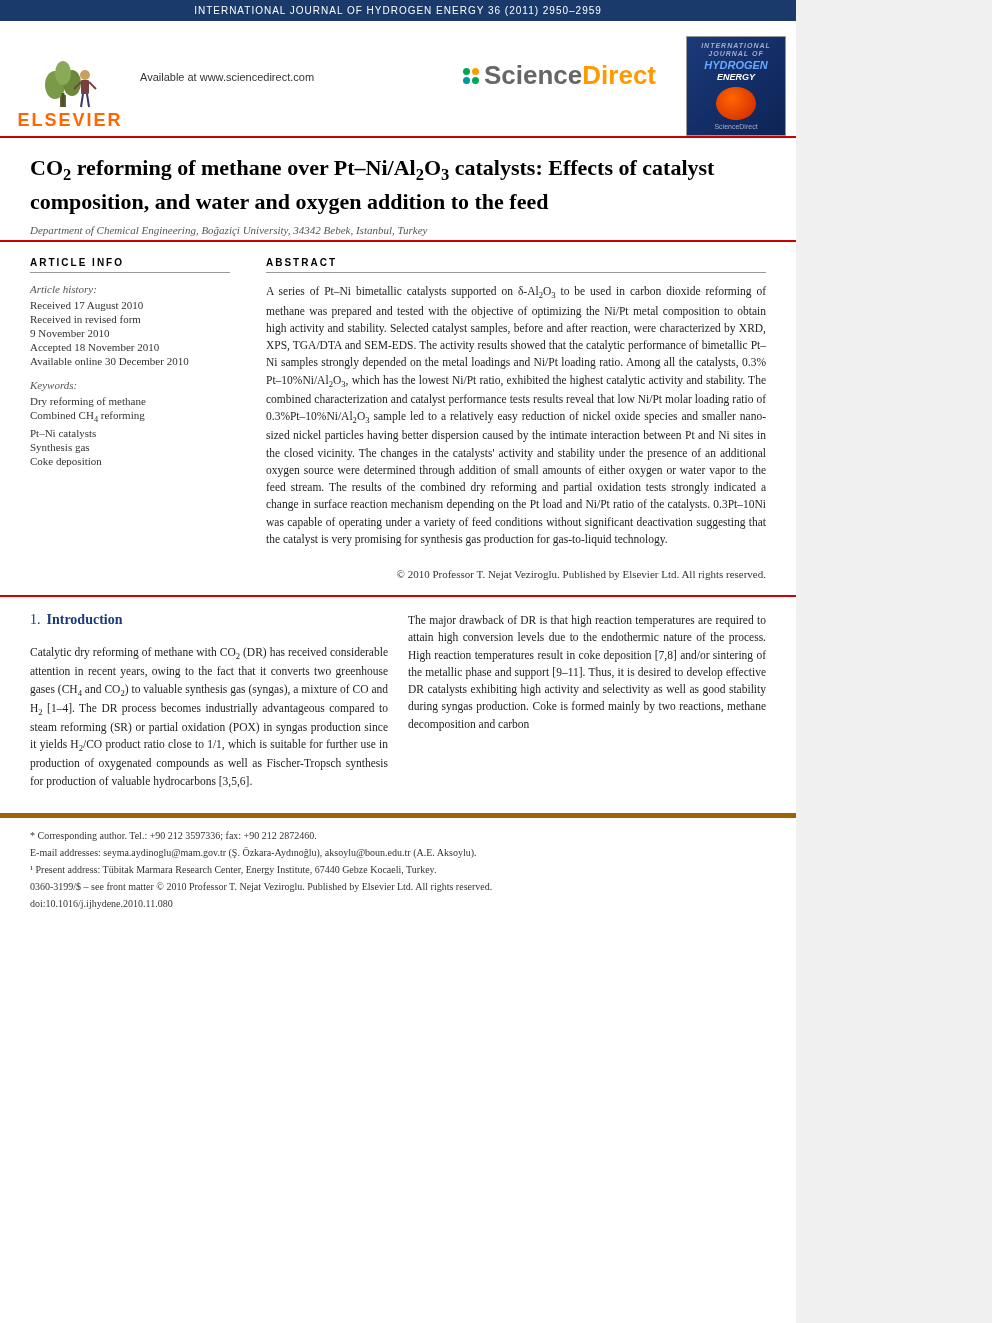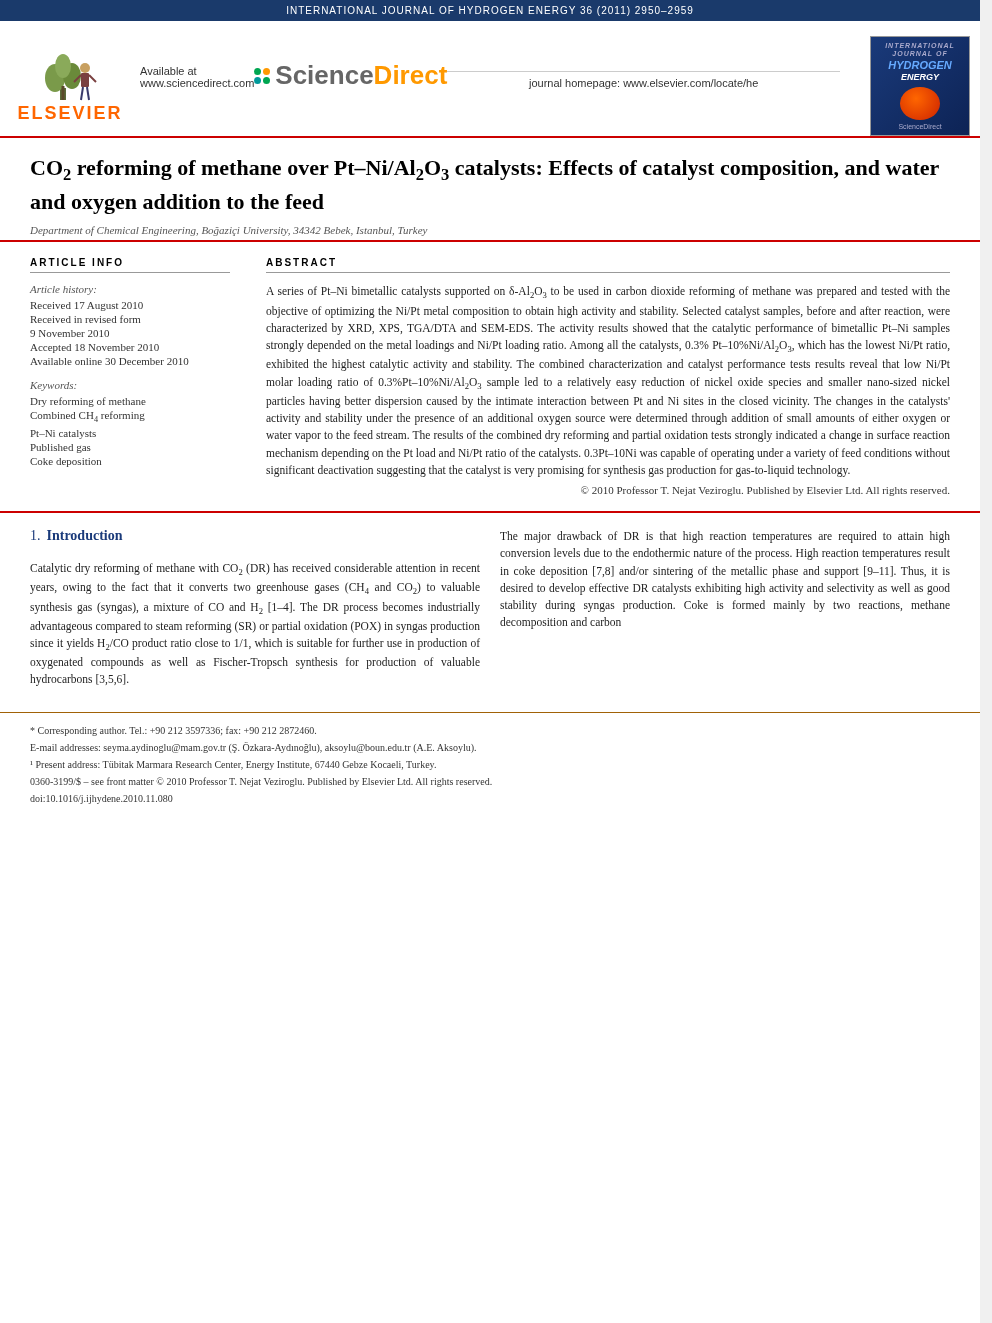--- a/index.html
+++ b/index.html
@@ -3,21 +3,21 @@
   <meta charset="utf-8">
   <style>
     * { margin: 0; padding: 0; box-sizing: border-box; }
     body {
       background: #f0f0f0;
       font-family: 'Times New Roman', Times, serif;
       width: 992px;
       min-height: 1323px;
     }
     .page {
-      width: 980px;
+      width: 796px;
       min-height: 1323px;
       background: #fff;
       position: relative;
     }
     
     .top-banner {
       background: #1a3a6b;
       color: #fff;
       text-align: center;
       font-size: 10px;
@@ -34,21 +34,21 @@
       padding: 10px 10px 0 10px;
       gap: 10px;
     }
     .header-left {
       width: 120px;
       flex-shrink: 0;
       display: flex;
       flex-direction: column;
       align-items: center;
       justify-content: flex-end;
-      padding-bottom: 12px;
+      padding-bottom: 5px;
     }
     .elsevier-logo {
       width: 110px;
       height: 80px;
       position: relative;
       display: flex;
       flex-direction: column;
       align-items: center;
       justify-content: flex-end;
     }
@@ -229,21 +229,21 @@
     }
     .abstract-text {
       font-size: 11.5px;
       line-height: 1.5;
       color: #222;
       text-align: justify;
     }
     .copyright-text {
       font-size: 11px;
       color: #333;
-      margin-top: 5px;
+      margin-top: 20px;
       text-align: right;
     }
     
     .body-content {
       padding: 15px 30px;
       display: flex;
       gap: 20px;
     }
     .body-left {
       flex: 1;
@@ -264,21 +264,21 @@
     .body-text {
       font-size: 11.5px;
       line-height: 1.5;
       color: #222;
       text-align: justify;
       margin-bottom: 8px;
     }
     
     .footnotes {
       padding: 10px 30px 15px 30px;
-      border-top: 1px solid #a16207;
+      border-top: 5px solid #a16207;
       font-size: 10px;
       color: #333;
       line-height: 1.5;
     }
     .footnote-line {
       margin-bottom: 2px;
     }
     sup { font-size: 75%; }
     sub { font-size: 75%; }
   </style>
@@ -323,21 +323,20 @@
             <div class="sd-dot"></div>
             <div class="sd-dot orange"></div>
           </div>
           <div class="sd-dot-row">
             <div class="sd-dot teal"></div>
             <div class="sd-dot"></div>
           </div>
         </div>
         <div class="sd-text">Science<span>Direct</span></div>
       </div>
-      <div class="journal-hp">journal homepage: www.elsevier.com/locate/he</div>
     </div>
 
     <div class="header-right">
       <div class="journal-cover">
         <div class="journal-cover-title">
           <div style="font-size:7px; letter-spacing:1px; color:#aac;">International Journal of</div>
           <div class="hydrogen" style="font-size:11px; font-weight:bold; color:#6af;">HYDROGEN</div>
           <div class="energy" style="font-size:9px; color:#fff;text-align:center;">ENERGY</div>
         </div>
         <div class="journal-cover-circle"></div>
@@ -368,21 +367,21 @@
         <div class="article-info-entry">Accepted 18 November 2010</div>
         <div class="article-info-entry">Available online 30 December 2010</div>
       </div>
 
       <div class="article-info-group">
         <div class="article-info-label">Keywords:</div>
         <ul class="keywords-list">
           <li>Dry reforming of methane</li>
           <li>Combined CH<sub>4</sub> reforming</li>
           <li>Pt–Ni catalysts</li>
-          <li>Published gas</li>
+          <li>Synthesis gas</li>
           <li>Coke deposition</li>
         </ul>
       </div>
     </div>
 
     <div class="right-col">
       <div class="section-header">
         <span>Abstract</span>
       </div>
       <div class="abstract-text">

